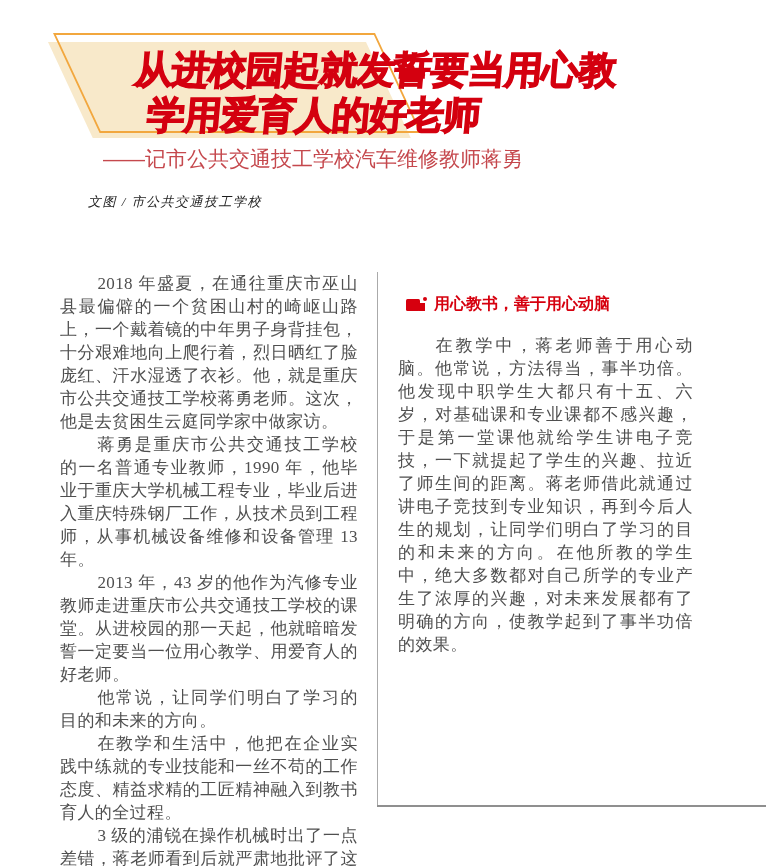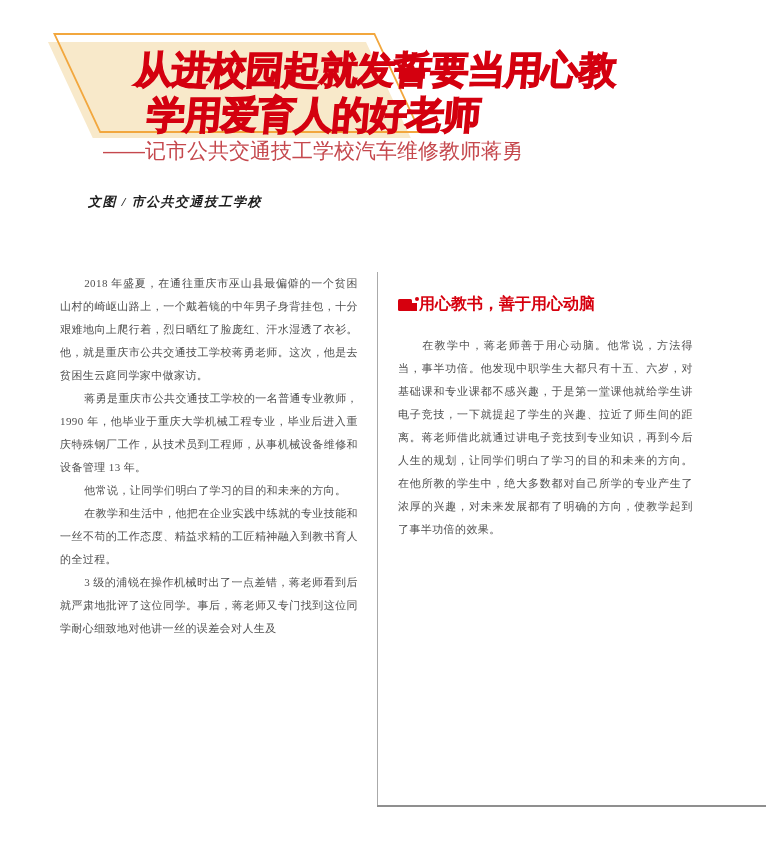--- a/index.html
+++ b/index.html
@@ -29,59 +29,58 @@
     font-family:"Liberation Sans","DejaVu Sans",sans-serif;
     font-weight:900;
     font-size:38px;line-height:45px;
     letter-spacing:-1px;
     -webkit-text-stroke:1.4px currentColor;
     transform:skewX(-5deg);
     white-space:nowrap;
   }
   .main-title .line2{padding-left:16px;}
   .subtitle{
-    position:absolute;left:103px;top:138px;z-index:3;
+    position:absolute;left:103px;top:146px;z-index:3;
     color:var(--subtitle-red,#c5484d);
     font-family:"Liberation Sans","DejaVu Sans",sans-serif;
     font-size:21px;line-height:26px;
     white-space:nowrap;
   }
   .byline{
     position:absolute;left:88px;top:193px;
     font-size:13px;color:#1d1d1d;
     font-style:italic;
     letter-spacing:1.5px;
     font-family:"Liberation Serif","DejaVu Serif",serif;
-    font-weight:bold;
   }
   
   .columns{position:absolute;left:0;top:272px;width:766px;}
   .col{position:absolute;top:0;}
   .col-left{left:60px;width:298px;}
   .col-right{left:398px;width:295px;}
   .divider{
     position:absolute;left:377px;top:0;width:1px;height:534px;
     background:var(--divider,#aaaaaa);
   }
   .bottom-rule{
     position:absolute;left:377px;top:533px;width:389px;height:2px;
     background:#8f8f8f;
   }
   .body-para{
     margin:0;
-    font-size:11px;line-height:23px;
+    font-size:17px;line-height:23px;
     color:var(--body-text,#4f4f4f);
     text-align:justify;
     text-justify:inter-ideograph;
     letter-spacing:0.4px;
   }
   .body-para.indent{text-indent:2.2em;}
   .section-heading{
-    display:flex;align-items:center;gap:0;
-    margin:21px 0 19px 0;
+    display:flex;align-items:center;gap:7px;
+    margin:21px 0 19px 8px;
     font-family:"Liberation Sans","DejaVu Sans",sans-serif;
     font-weight:bold;font-size:16px;line-height:22px;
     color:var(--heading-red,#d6000e);
     white-space:nowrap;
   }
   .flag-icon{position:relative;width:21px;height:15px;flex:0 0 auto;}
   .flag-icon .b1{position:absolute;left:0;top:2px;width:14px;height:12px;background:var(--heading-red,#d6000e);border-radius:1.5px;}
   .flag-icon .b2{position:absolute;left:13px;top:6px;width:6px;height:8px;background:var(--heading-red,#d6000e);}
   .flag-icon .dot{position:absolute;left:17px;top:0;width:4px;height:4px;border-radius:50%;background:var(--heading-red,#d6000e);}
 </style>
@@ -99,20 +98,21 @@
   </div>
 
   <div class="subtitle">——记市公共交通技工学校汽车维修教师蒋勇</div>
 
   <div class="byline">文图 / 市公共交通技工学校</div>
 
   <div class="columns">
     <div class="col col-left">
         <p class="body-para indent">2018 年盛夏，在通往重庆市巫山县最偏僻的一个贫困山村的崎岖山路上，一个戴着镜的中年男子身背挂包，十分艰难地向上爬行着，烈日晒红了脸庞红、汗水湿透了衣衫。他，就是重庆市公共交通技工学校蒋勇老师。这次，他是去贫困生云庭同学家中做家访。</p>
         <p class="body-para indent">蒋勇是重庆市公共交通技工学校的一名普通专业教师，1990 年，他毕业于重庆大学机械工程专业，毕业后进入重庆特殊钢厂工作，从技术员到工程师，从事机械设备维修和设备管理 13 年。</p>
+        <p class="body-para indent">2013 年，43 岁的他作为汽修专业教师走进重庆市公共交通技工学校的课堂。从进校园的那一天起，他就暗暗发誓一定要当一位用心教学、用爱育人的好老师。</p>
         <p class="body-para indent">他常说，让同学们明白了学习的目的和未来的方向。</p>
         <p class="body-para indent">在教学和生活中，他把在企业实践中练就的专业技能和一丝不苟的工作态度、精益求精的工匠精神融入到教书育人的全过程。</p>
         <p class="body-para indent">3 级的浦锐在操作机械时出了一点差错，蒋老师看到后就严肃地批评了这位同学。事后，蒋老师又专门找到这位同学耐心细致地对他讲一丝的误差会对人生及</p>
       </div>
     <div class="divider"></div>
     <div class="col col-right">
         <div class="section-heading">
           <span class="flag-icon">
             <span class="b1"></span>
             <span class="b2"></span>

